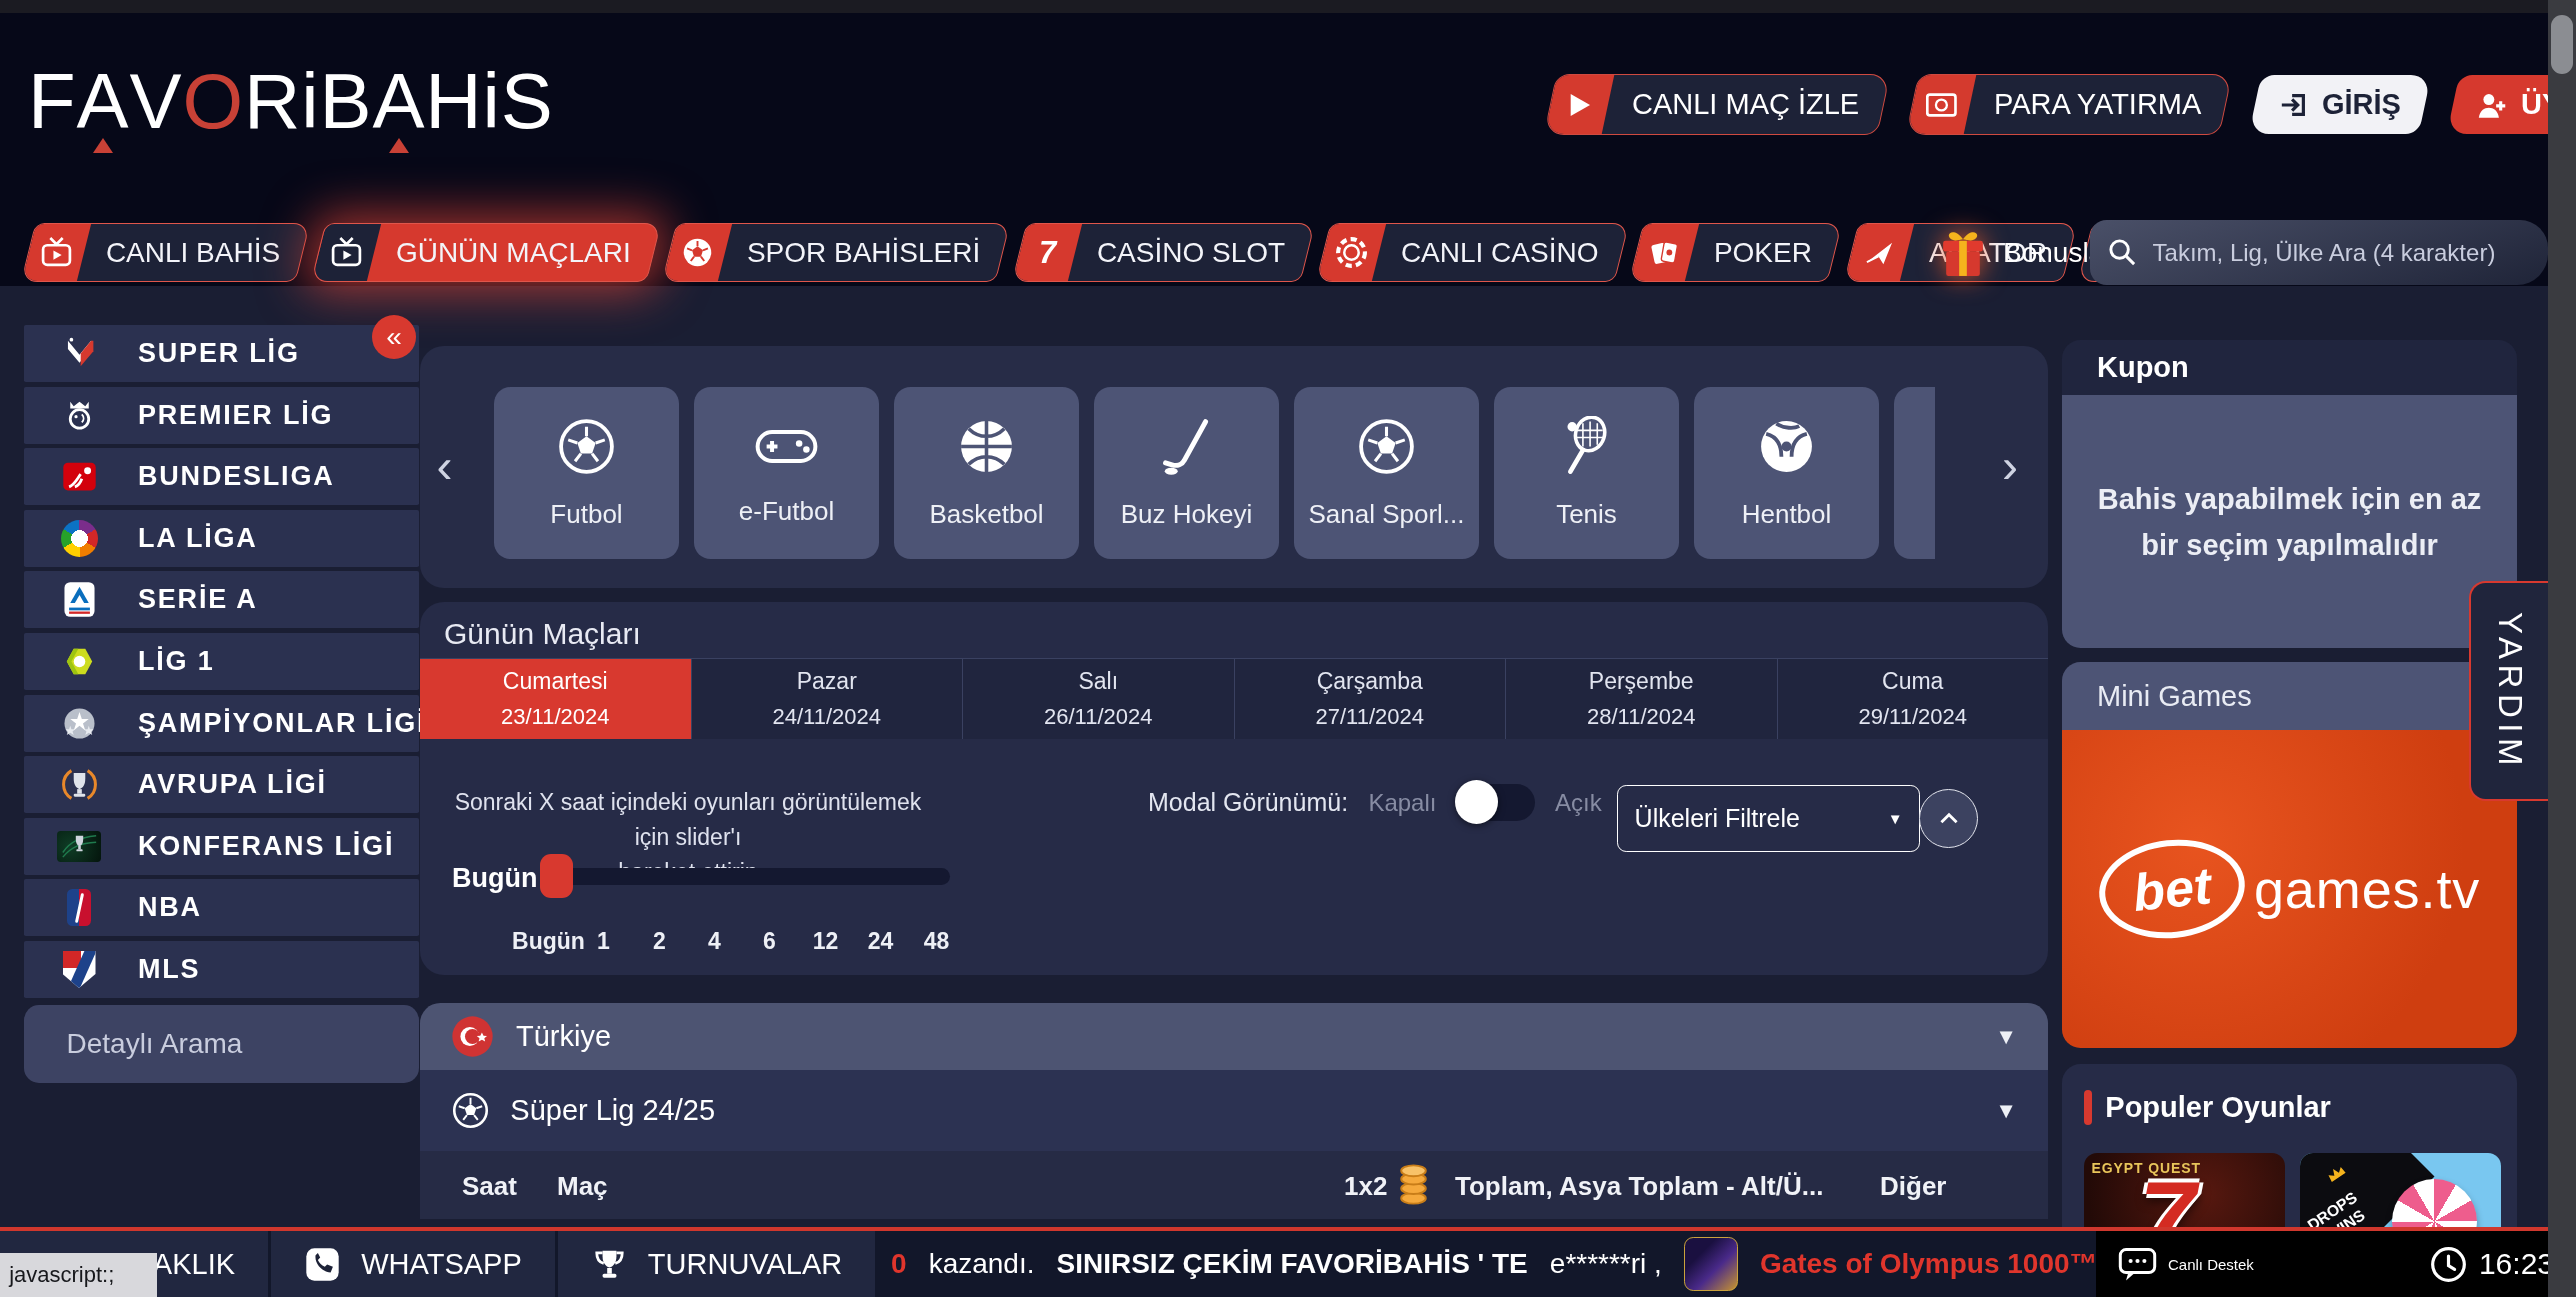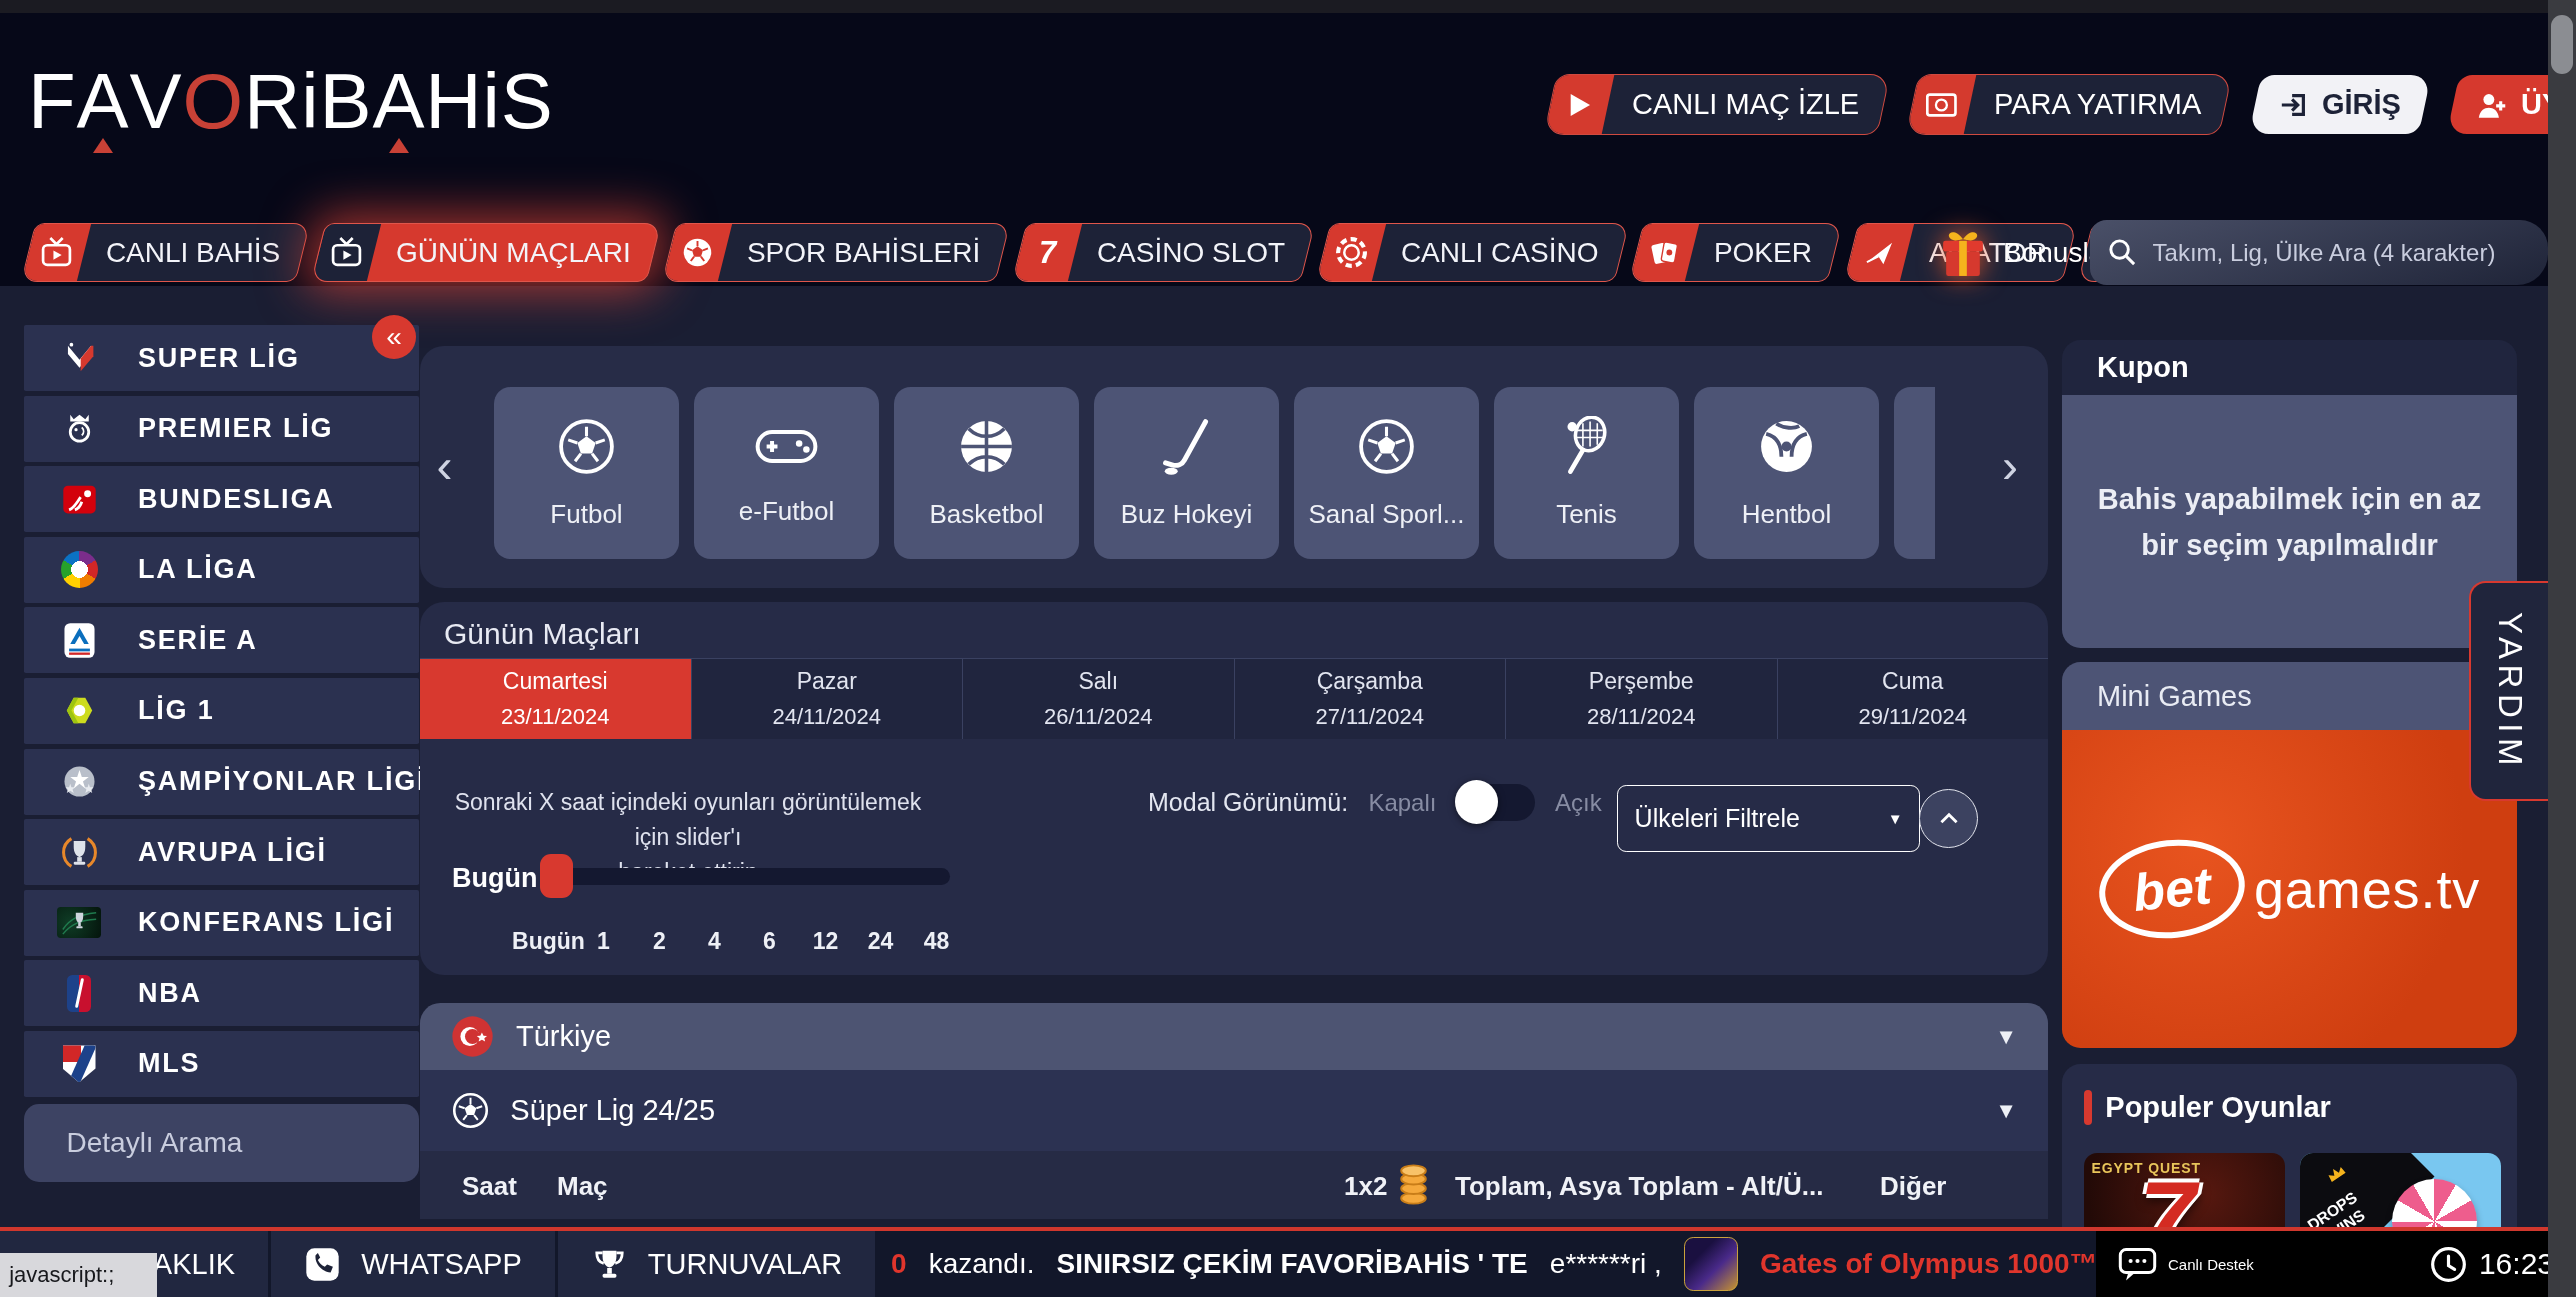--- a/index.html
+++ b/index.html
@@ -41,21 +41,21 @@
   .bonus .blbl{font-size:28px}
   .gift-wrap{filter:drop-shadow(0 0 13px rgba(240,90,40,.9))}
   .searchbox{position:absolute;left:2090px;top:207px;width:425px;height:65px;border-radius:16.6px 28px 31px 16.6px;
        background:linear-gradient(160deg,#4a5068,#1f2438);display:flex;align-items:center;padding:0 16.6px;gap:13px}
   .searchbox input{flex:1;background:transparent;border:none;outline:none;color:#d6d9e6;font-size:24px;
        font-family:"Liberation Sans",sans-serif}
   .searchbox input::placeholder{color:#c9cdde}
 
   
   .sidebar{position:absolute;left:24px;top:325px;width:395px}
-  .side-item{height:66px;background:#2b3150;margin-bottom:4.6px;display:flex;align-items:center;
+  .side-item{height:57px;background:#2b3150;margin-bottom:4.6px;display:flex;align-items:center;
        padding-left:31px;gap:35px;cursor:pointer;border-radius:1.8px}
   .side-item .sic{width:48px;height:48px;display:flex;align-items:center;justify-content:center;flex:none}
   .side-item .slbl{font-size:27px;font-weight:bold;letter-spacing:1.8px;white-space:nowrap}
   .side-search{margin-top:7.4px;height:78px;background:#3d4363;border-radius:15px;display:flex;align-items:center;
        padding:0 22px;gap:18.5px}
   .side-search input{flex:1;background:transparent;border:none;outline:none;color:#d6d9e6;font-size:28px;
        font-family:"Liberation Sans",sans-serif}
   .side-search input::placeholder{color:#c9cdde}
   .collapse-btn{position:absolute;left:372px;top:315px;width:44px;height:44px;border-radius:50%;background:#d8392f;
        display:flex;align-items:center;justify-content:center;font-size:28px;color:#fff;z-index:6;cursor:pointer}

